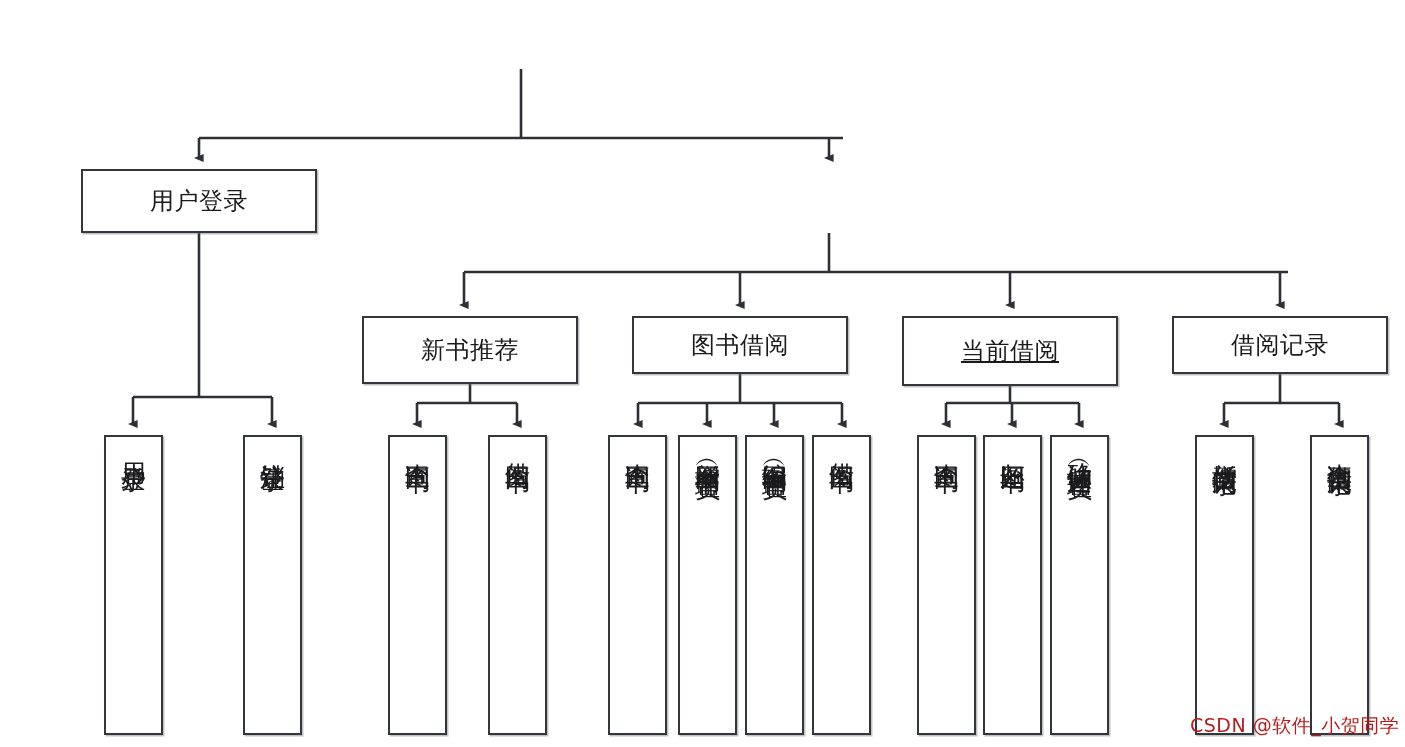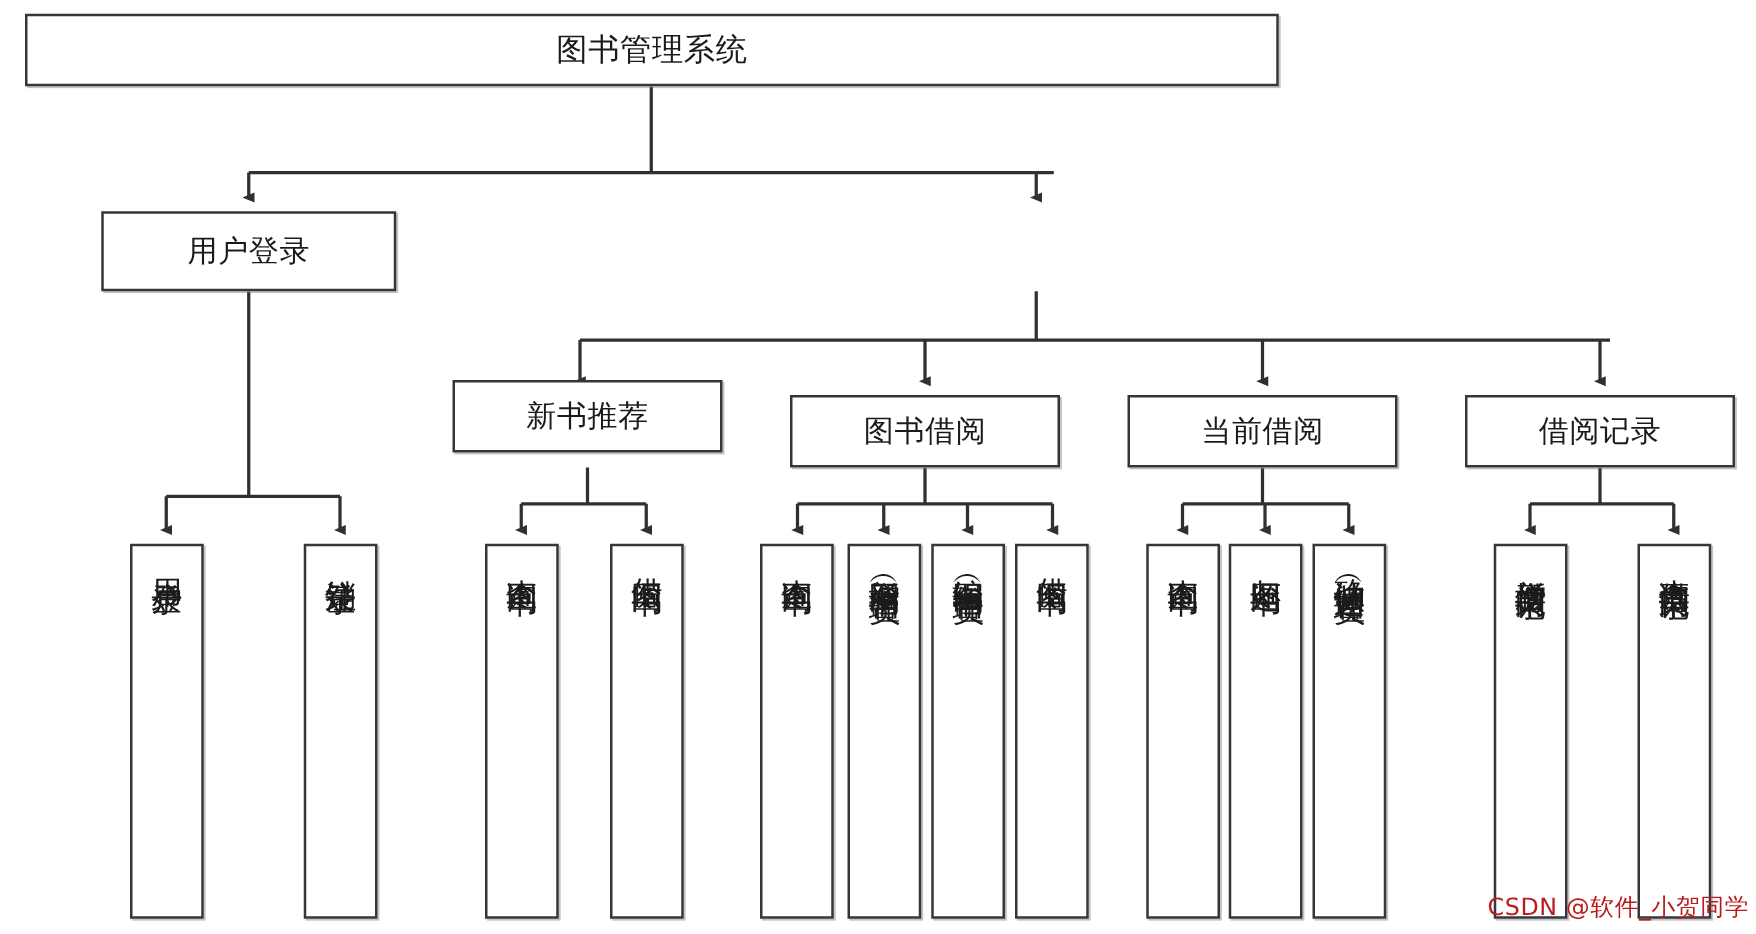--- a/index.html
+++ b/index.html
@@ -123,35 +123,32 @@
       <path d="M1012,403 L1012,424" marker-end="url(#arrow)"></path>
       <path d="M1079,403 L1079,424" marker-end="url(#arrow)"></path>
 
       <path d="M1280,374 L1280,403"></path>
       <path d="M1224,403 L1339,403"></path>
       <path d="M1224,403 L1224,424" marker-end="url(#arrow)"></path>
       <path d="M1339,403 L1339,424" marker-end="url(#arrow)"></path>
     </g>
   </svg>
 
-  <div class="node horizontal root" style="left:20px; top:11px; width:1003px; height:58px;">
-    <span class="label">图书管理系统</span>
-  </div>
 
   <div class="node horizontal" style="left:81px; top:169px; width:236px; height:64px;">
     <span class="label">用户登录</span>
   </div>
 
-  <div class="node horizontal" style="left:362px; top:304px; width:216px; height:58px;">
+  <div class="node horizontal" style="left:362px; top:316px; width:216px; height:68px;">
     <span class="label">新书推荐</span>
   </div>
   <div class="node horizontal" style="left:632px; top:316px; width:216px; height:58px;">
     <span class="label">图书借阅</span>
   </div>
-  <div class="node horizontal" style="left:902px; top:316px; width:216px; height:58px;">
+  <div class="node horizontal" style="left:902px; top:316px; width:216px; height:70px;text-decoration:underline;">
     <span class="label">当前借阅</span>
   </div>
   <div class="node horizontal" style="left:1172px; top:316px; width:216px; height:58px;">
     <span class="label">借阅记录</span>
   </div>
 
   <div class="node vertical" style="left:104px; top:435px; width:59px; height:300px;">
     <span class="label">用户登录</span>
   </div>
   <div class="node vertical" style="left:243px; top:435px; width:59px; height:300px;">

